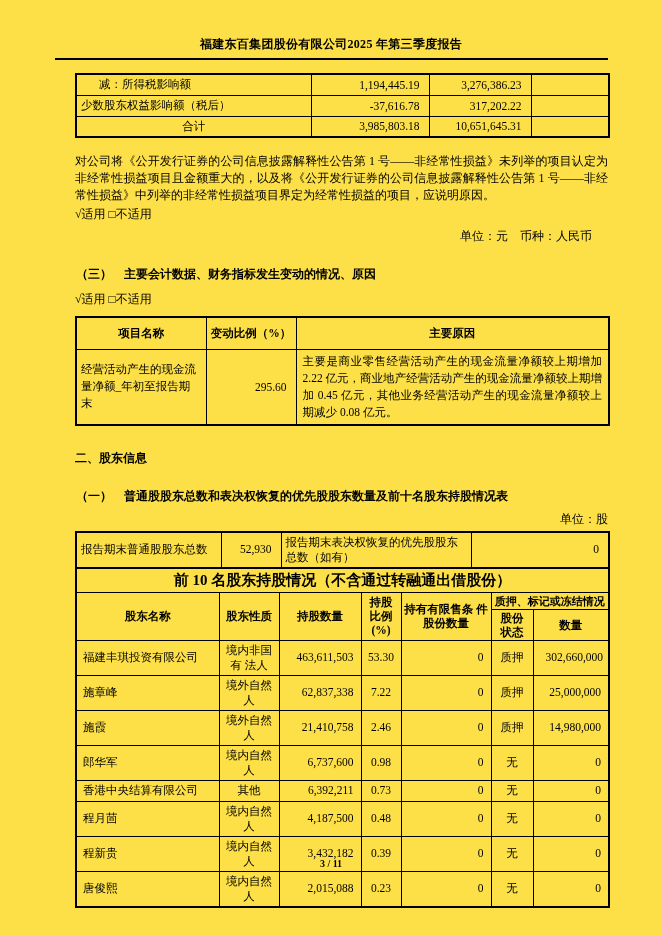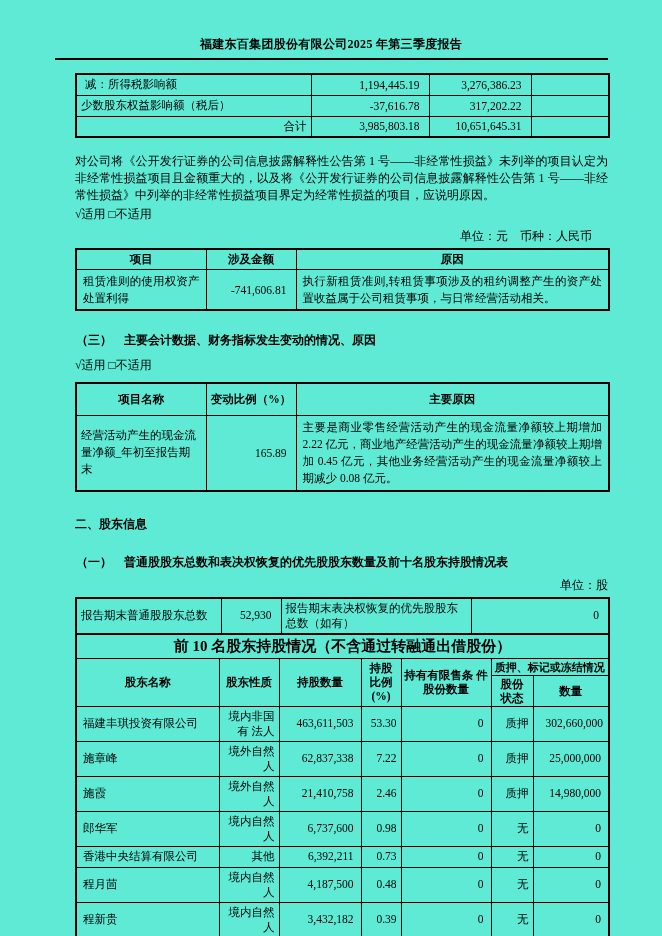--- a/index.html
+++ b/index.html
@@ -1,40 +1,40 @@
 <!DOCTYPE html>
 <html lang="zh"><head>
 <meta charset="utf-8">
 <style>
   * { margin:0; padding:0; box-sizing:border-box; }
   html,body { background:#fff; }
   body {
     font-family:"Liberation Serif","DejaVu Serif",serif;
     color:#000; -webkit-font-smoothing:antialiased;
   }
-  .page { width:662px; height:936px; position:relative; background:#5eead4; overflow:hidden; }
+  .page { width:662px; height:936px; position:relative; background:#fde047; overflow:hidden; }
 
   .doc-header { padding-top:36px; text-align:center; }
   .doc-title { font-size:12px; font-weight:bold; letter-spacing:.3px; }
   .header-rule { width:553px; margin:5px auto 0; border-bottom:2px solid #000; }
 
   .content { padding:13px 54px 0 75px; }
 
   table { border-collapse:collapse; table-layout:fixed; width:533px; font-size:11.5px; }
   table, td, th { border:1px solid #000; }
   table { border-width:2px; }
   td, th { padding:2px 4px; vertical-align:middle; overflow:hidden; }
   th { font-weight:bold; text-align:center; }
 
   .num { text-align:right; padding-right:9px; font-variant-numeric:tabular-nums; }
-  .ctr { text-align:right; }
+  .ctr { text-align:center; }
 
   
   .t-tax td { height:21px; }
-  .t-tax .lbl-main { padding-left:8px; }
+  .t-tax .lbl-main { padding-left:22px; }
   .t-tax .lbl-indent { }
 
   .para { font-size:12px; line-height:17px; margin-top:15px; text-align:justify; }
   .check-line { font-size:12px; line-height:17px; margin-top:2px; }
   .unit-line { font-size:12px; text-align:right; margin:5px 16px 3px; }
 
   
   .t-reason th { height:20px; }
   .t-reason .reason-cell { line-height:16.5px; padding:3px 6px; text-align:justify; }
 
@@ -100,58 +100,39 @@
         <td class="num">10,651,645.31</td>
         <td></td>
       </tr>
     </tbody>
       </table>
 
     <p class="para">对公司将《公开发行证券的公司信息披露解释性公告第 1 号——非经常性损益》未列举的项目认定为非经常性损益项目且金额重大的，以及将《公开发行证券的公司信息披露解释性公告第 1 号——非经常性损益》中列举的非经常性损益项目界定为经常性损益的项目，应说明原因。</p>
     <p class="check-line">√适用 □不适用</p>
     <p class="unit-line">单位：元　币种：人民币</p>
 
-    <table class="t-reason">
-      <colgroup>
-          <col style="width:130px">
-          <col style="width:90px">
-          <col style="width:313px">
-        </colgroup>
-      <tbody>
-          <tr>
-        <th>项目</th>
-        <th>涉及金额</th>
-        <th>原因</th>
-      </tr>
-      <tr>
-        <td class="reason-cell">租赁准则的使用权资产处置利得</td>
-        <td class="num">-741,606.81</td>
-        <td class="reason-cell">执行新租赁准则,转租赁事项涉及的租约调整产生的资产处置收益属于公司租赁事项，与日常经营活动相关。</td>
-      </tr>
-    </tbody>
-      </table>
 
     <h3 class="sec-h3">（三）　主要会计数据、财务指标发生变动的情况、原因</h3>
     <p class="check-line below-h">√适用 □不适用</p>
 
     <table class="t-change">
       <colgroup>
           <col style="width:130px">
           <col style="width:90px">
           <col style="width:313px">
         </colgroup>
       <tbody>
           <tr>
         <th>项目名称</th>
         <th>变动比例（%）</th>
         <th>主要原因</th>
       </tr>
       <tr>
         <td class="item-cell">经营活动产生的现金流量净额_年初至报告期末</td>
-        <td class="num">165.89</td>
+        <td class="num">295.60</td>
         <td class="reason-cell">主要是商业零售经营活动产生的现金流量净额较上期增加 2.22 亿元，商业地产经营活动产生的现金流量净额较上期增加 0.45 亿元，其他业务经营活动产生的现金流量净额较上期减少 0.08 亿元。</td>
       </tr>
     </tbody>
       </table>
 
     <h2 class="sec-h2">二、股东信息</h2>
     <h3 class="sec-h3">（一）　普通股股东总数和表决权恢复的优先股股东数量及前十名股东持股情况表</h3>
     <p class="unit-line shares">单位：股</p>
 
     <table class="t-sum">
@@ -270,13 +251,14 @@
           <td class="num">0</td>
           <td class="ctr">无</td>
           <td class="num">0</td>
         </tr>
 
       </tbody>
     </table>
 
   </div>
 
+  <div class="doc-footer">3 / 11</div>
 </div>
 
 </body></html>

